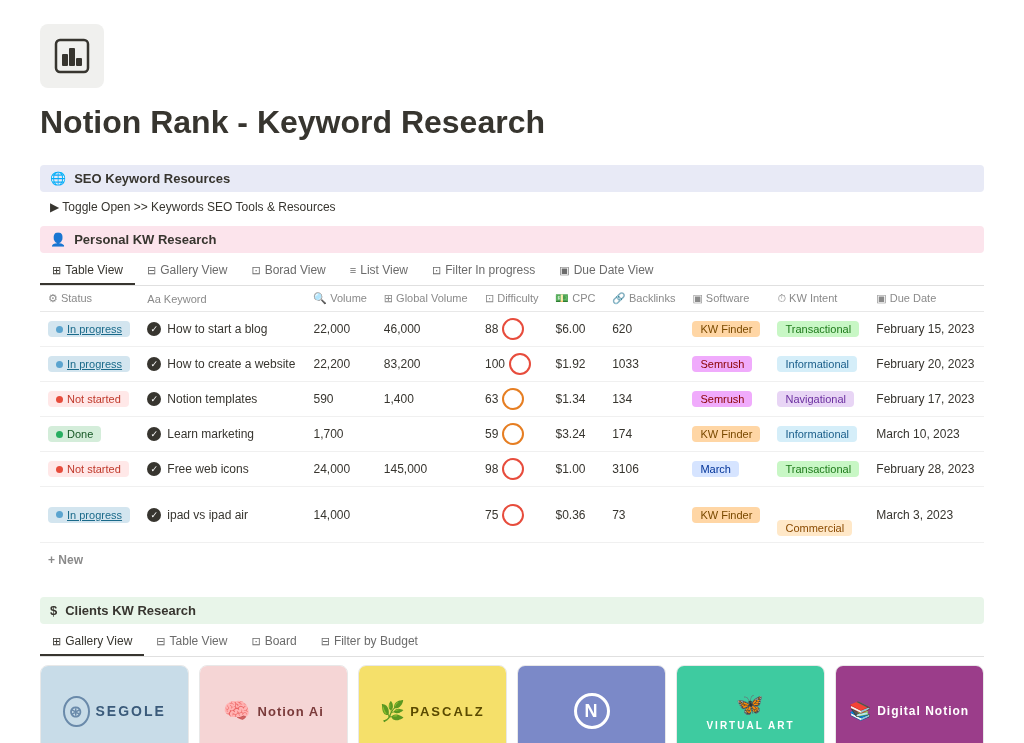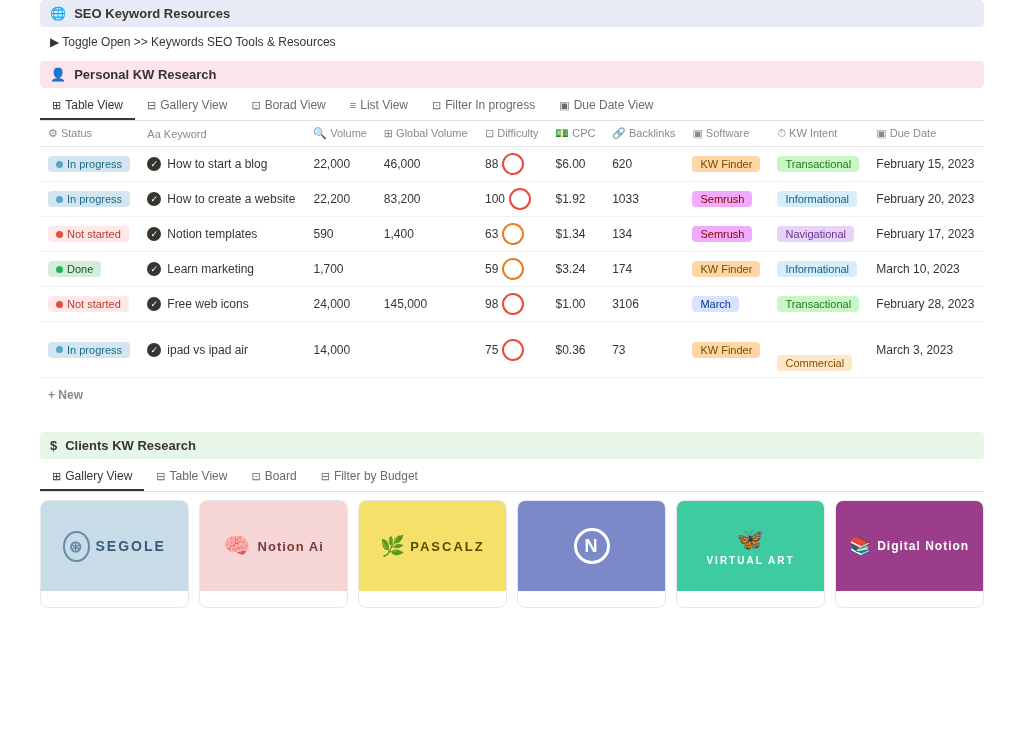--- a/index.html
+++ b/index.html
@@ -118,21 +118,21 @@
       border-radius: 4px;
       font-size: 11px;
       font-weight: 500;
     }
     .status-dot {
       width: 7px;
       height: 7px;
       border-radius: 50%;
       display: inline-block;
     }
-    .status-in-progress { background: #d3e5ef; color: #1a6a8a; }
+    .status-in-progress { background: #d3e5ef; color: #1a6a8a; text-decoration: underline; }
     .status-in-progress .status-dot { background: #5ba4cf; }
     .status-not-started { background: #ffe8e8; color: #c0392b; }
     .status-not-started .status-dot { background: #e74c3c; }
     .status-done { background: #d4edda; color: #155724; }
     .status-done .status-dot { background: #27ae60; }
 
     .kw-intent-badge {
       display: inline-block;
       padding: 2px 8px;
       border-radius: 4px;
@@ -235,20 +235,31 @@
 
     .section-wrapper {
       margin-bottom: 8px;
     }
   </style>
 </head>
 <body>
 
 <div class="app-container">
 
+  <div class="header-area">
+    <div class="logo-box">
+      <svg width="40" height="40" viewBox="0 0 40 40" fill="none">
+        <rect x="4" y="4" width="32" height="32" rx="4" stroke="#37352f" stroke-width="2.5" fill="none"></rect>
+        <rect x="10" y="18" width="6" height="12" rx="1" fill="#37352f"></rect>
+        <rect x="17" y="12" width="6" height="18" rx="1" fill="#37352f"></rect>
+        <rect x="24" y="22" width="6" height="8" rx="1" fill="#37352f"></rect>
+      </svg>
+    </div>
+    <h1 class="page-title">Notion Rank - Keyword Research</h1>
+  </div>
 
   <div class="content-area">
     <div class="section-wrapper">
       <div class="section-header blue">
         <span>🌐</span>
         <span>SEO Keyword Resources</span>
       </div>
       <div class="toggle-row">
         <span>▶ Toggle Open &gt;&gt;  Keywords SEO Tools &amp; Resources</span>
       </div>

